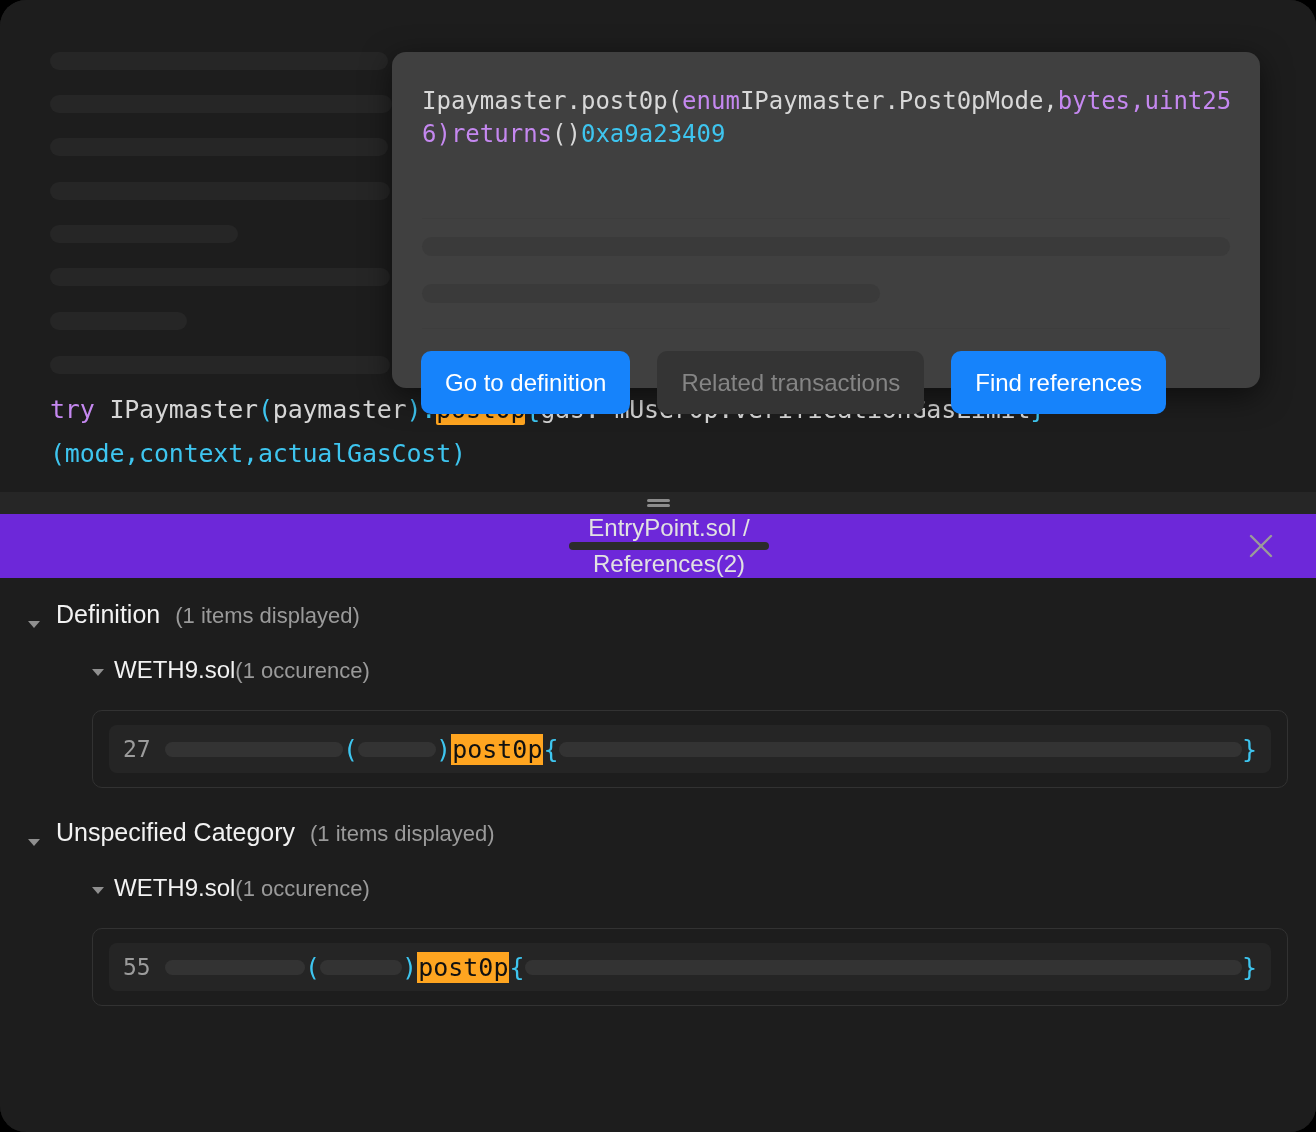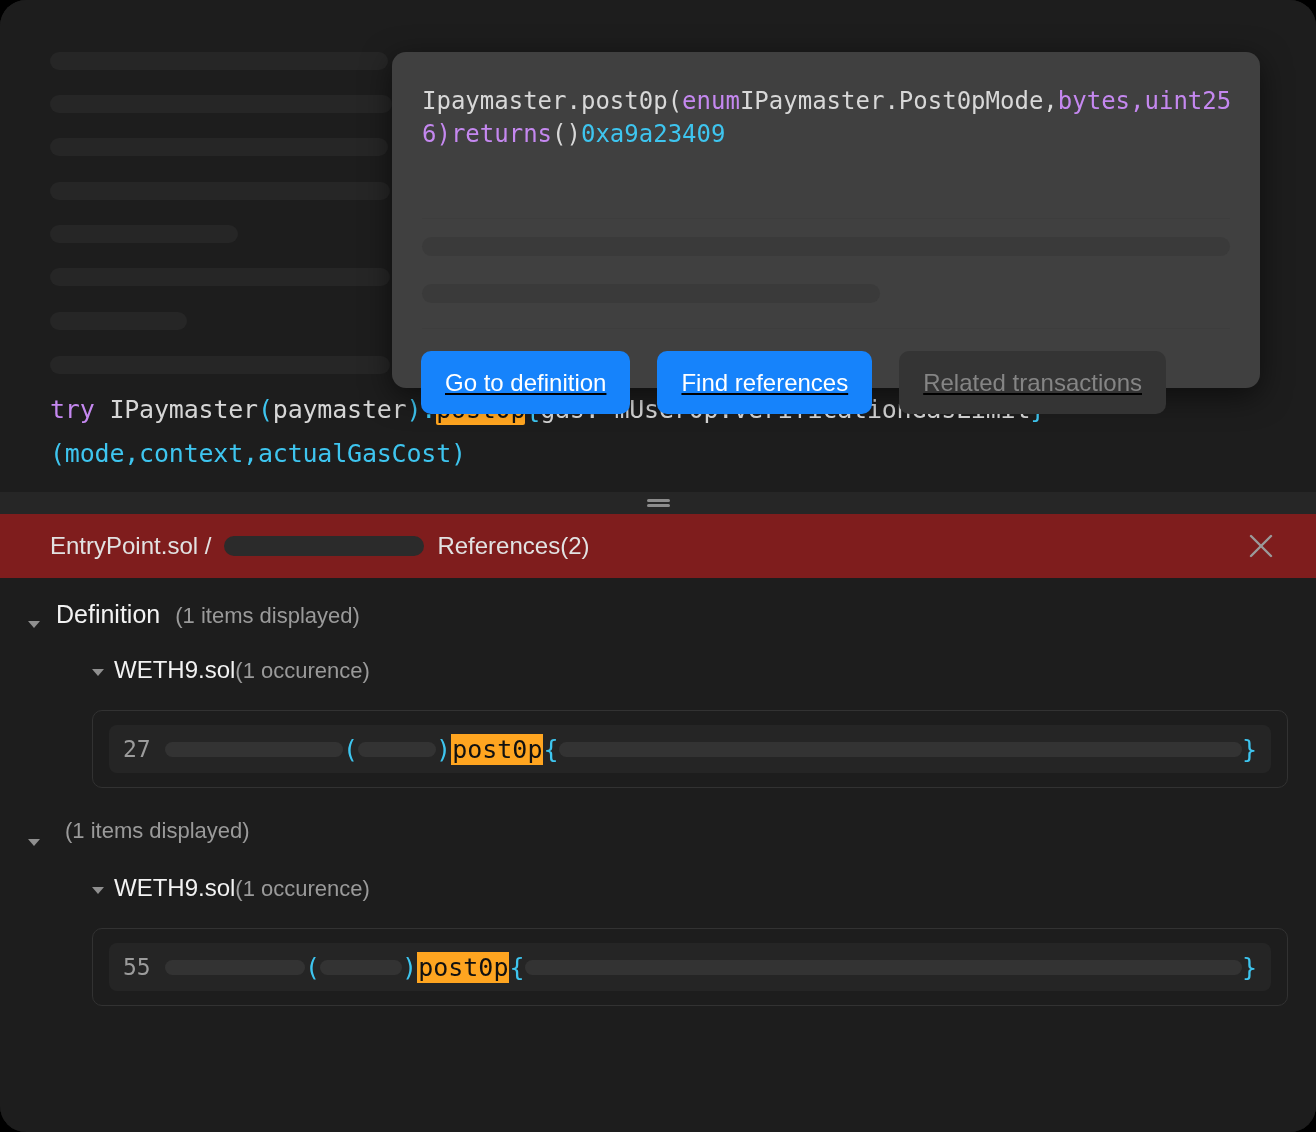--- a/index.html
+++ b/index.html
@@ -101,21 +101,20 @@
     background: #3a3a3a;
     border-radius: 10px;
   }
 
   .hover-actions {
     position: absolute;
     left: 29px; top: 299px;
     display: flex;
     gap: 27px;
     align-items: center;
-    text-decoration: underline;
   }
 
   .btn {
     border: none;
     border-radius: 10px;
     font-family: "Liberation Sans", sans-serif;
     font-size: 24px;
     height: 63px;
     padding: 0 24px;
     cursor: pointer;
@@ -162,24 +161,25 @@
     position: absolute;
     left: 0; top: 514px;
     width: 1316px;
     height: 618px;
     background: #111111;
   }
 
   .refs-header {
     position: relative;
     height: 64px;
-    background: #7f1d1d;
+    background: #6d28d9;
     display: flex;
     align-items: center;
     padding: 0 28px 0 50px;
+    flex-direction: column;
   }
   .refs-breadcrumb {
     font-size: 24px;
     color: #e2e2e2;
     white-space: nowrap;
   }
   .refs-redacted-pill {
     width: 200px;
     height: 20px;
     background: #2b2b2b;
@@ -335,22 +335,22 @@
 
       <div class="hover-signature"><span>Ipaymaster.post0p(</span><span class="sig-type">enum</span><span>IPaymaster.Post0pMode,</span><span class="sig-type">bytes</span><span class="sig-type">,</span><span class="sig-type">uint256</span><span class="sig-type">)</span><span class="sig-type">returns</span><span>()</span><span class="sig-addr">0xa9a23409</span></div>
 
       <div class="hover-divider d1"></div>
       <div class="hover-skel" style="left:30px; top:185px; width:808px;"></div>
       <div class="hover-skel" style="left:30px; top:232px; width:458px;"></div>
       <div class="hover-divider d2"></div>
 
       <div class="hover-actions">
         <button class="btn btn-primary">Go to definition</button>
+        <button class="btn btn-disabled">Related transactions</button>
         <button class="btn btn-primary">Find references</button>
-        <button class="btn btn-disabled">Related transactions</button>
       </div>
     </div>
   </div>
 
   <div class="resize-strip">
     <div class="resize-grip">
       <span></span>
         <span></span>
     </div>
   </div>
@@ -392,20 +392,21 @@
           <span class="code-punc">)</span>
           <span class="code-match">post0p</span>
           <span class="code-punc">{</span>
           <span class="code-skel-flex"></span>
           <span class="code-punc">}</span>
         </div>
       </div>
 
       <div class="group-header" style="margin-top:30px;">
         <span class="caret"></span>
+        <span class="group-title">Unspecified Category</span>
         <span class="group-count">(1 items displayed)</span>
       </div>
 
       <div class="file-header">
         <span class="caret"></span>
         <span class="file-name">WETH9.sol</span>
         <span class="file-count">(1 occurence)</span>
       </div>
 
       <div class="result-box">

